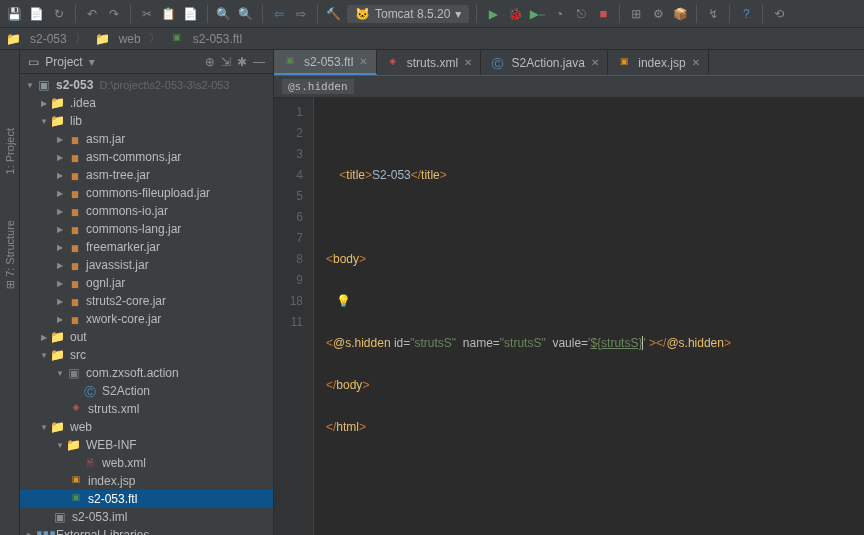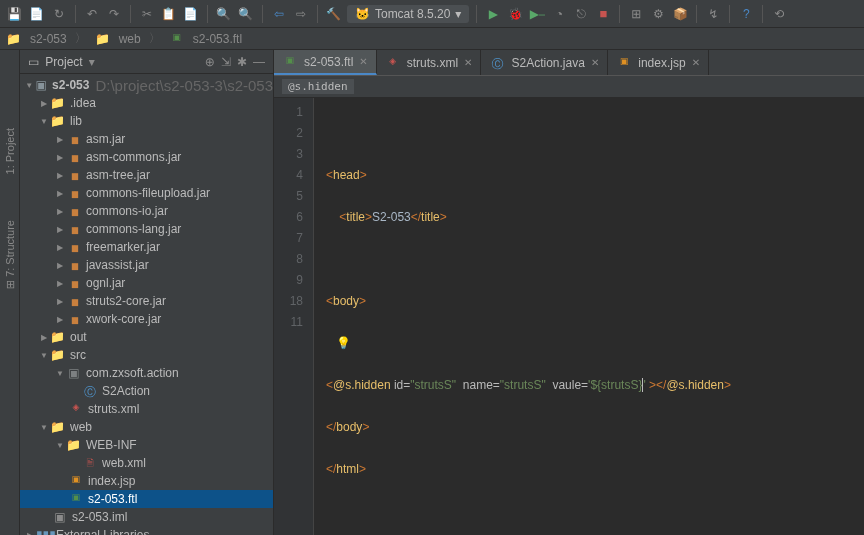--- a/index.html
+++ b/index.html
@@ -31,37 +31,37 @@
 .folder.orange{color:#c9803e}
 .jar{color:#c9803e}
 .jar::before{content:"▮▮";letter-spacing:-2px;font-size:9px}
 .pkg{color:#7d8182}
 .file{color:#8a8a8a}
 .ftl{color:#548f4a;font-size:9px}
 .xml{color:#c75450;font-size:9px}
 .jsp{color:#e09123;font-size:9px}
 .cls{color:#4e8fc4}
 .books{color:#6897bb}
-.path-hint{color:#666;margin-left:6px;font-size:15px}
+.path-hint{color:#666;margin-left:6px;font-size:11px}
 .editor-area{flex:1;display:flex;flex-direction:column;background:#2b2b2b}
 .tabs{height:26px;display:flex;align-items:stretch;background:#3c3f41;border-bottom:1px solid #555}
 .tab{display:flex;align-items:center;gap:6px;padding:0 8px;color:#bbb;cursor:pointer;border-right:1px solid #2b2b2b}
 .tab.active{background:#515658;border-bottom:2px solid #4a88c7}
 .tab .close{color:#8a8a8a;font-size:10px}
 .tab .ticon{margin-right:0}
 .breadcrumb{height:22px;display:flex;align-items:center;padding:0 8px;background:#3c3f41;border-bottom:1px solid #2b2b2b}
 .breadcrumb .crumb{background:#4b4f52;padding:1px 6px;color:#bbb;font-family:Consolas,monospace;font-size:11px}
 .code{flex:1;display:flex;font-family:Consolas,"Courier New",monospace;font-size:13px;line-height:21px;background:#2b2b2b}
 .gutter{width:40px;text-align:right;padding:4px 10px 0 0;color:#606366;background:#313335;border-right:1px solid #444}
 .lines{flex:1;padding:4px 0 0 12px;color:#a9b7c6;white-space:pre}
 .tag-br{color:#cc7832}
 .tag-name{color:#e8bf6a}
 .attr{color:#bababa}
 .strv{color:#6a8759}
-.expr{color:#6a8759;}
+.expr{color:#6a8759;text-decoration:underline}
 .txt{color:#a9b7c6}
 .bulb{color:#e8bf6a}
 .caret{border-left:1px solid #bbb}
 </style>
 </head>
 <body>
 
 <div class="toolbar">
   <span class="icon">💾</span>
   <span class="icon">📄</span>
@@ -308,21 +308,20 @@
           <div>5</div>
           <div>6</div>
           <div>7</div>
           <div>8</div>
           <div>9</div>
           <div>18</div>
           <div>11</div>
         </div>
       <div class="lines">
 <div> </div>
-<div><span class="tag-br">&lt;</span><span class="tag-name">head</span><span class="tag-br">&gt;</span></div>
 <div>    <span class="tag-br">&lt;</span><span class="tag-name">title</span><span class="tag-br">&gt;</span><span class="txt">S2-053</span><span class="tag-br">&lt;/</span><span class="tag-name">title</span><span class="tag-br">&gt;</span></div>
 <div> </div>
 <div><span class="tag-br">&lt;</span><span class="tag-name">body</span><span class="tag-br">&gt;</span></div>
 <div>   <span class="bulb">💡</span></div>
 <div><span class="tag-br">&lt;</span><span class="tag-name">@s.hidden</span><span class="attr"> id=</span><span class="strv">"strutsS"</span><span class="attr">  name=</span><span class="strv">"strutsS"</span><span class="attr">  vaule=</span><span class="strv">'</span><span class="expr">${strutsS}</span><span class="caret"></span><span class="strv">'</span><span class="tag-br"> &gt;</span><span class="tag-br">&lt;/</span><span class="tag-name">@s.hidden</span><span class="tag-br">&gt;</span></div>
 <div><span class="tag-br">&lt;/</span><span class="tag-name">body</span><span class="tag-br">&gt;</span></div>
 <div><span class="tag-br">&lt;/</span><span class="tag-name">html</span><span class="tag-br">&gt;</span></div>
       </div>
     </div>
   </div>

